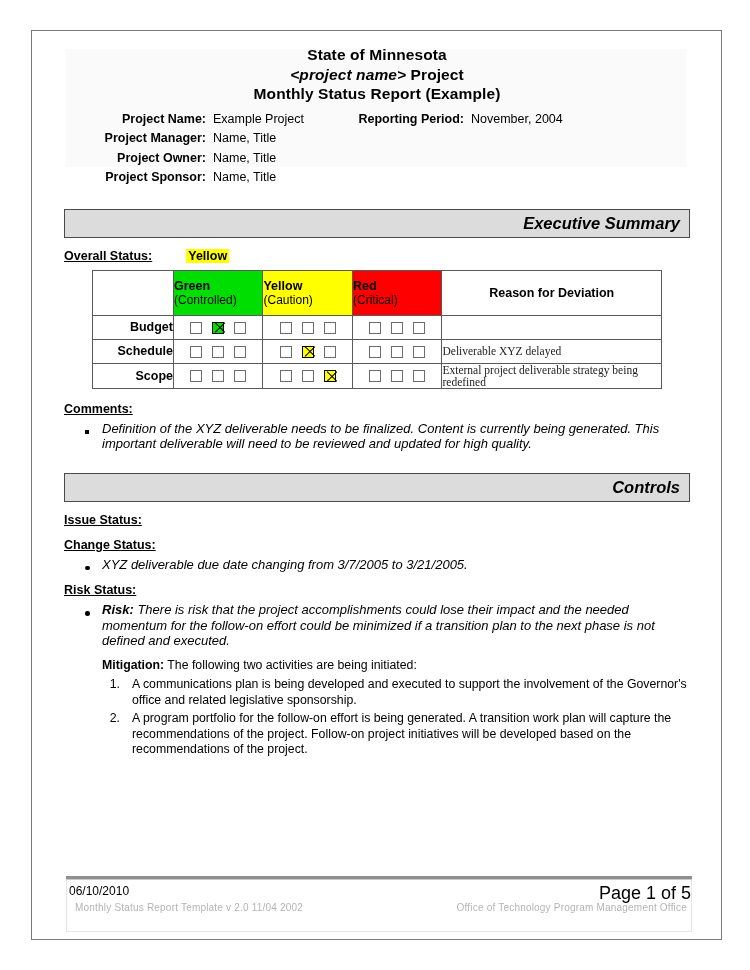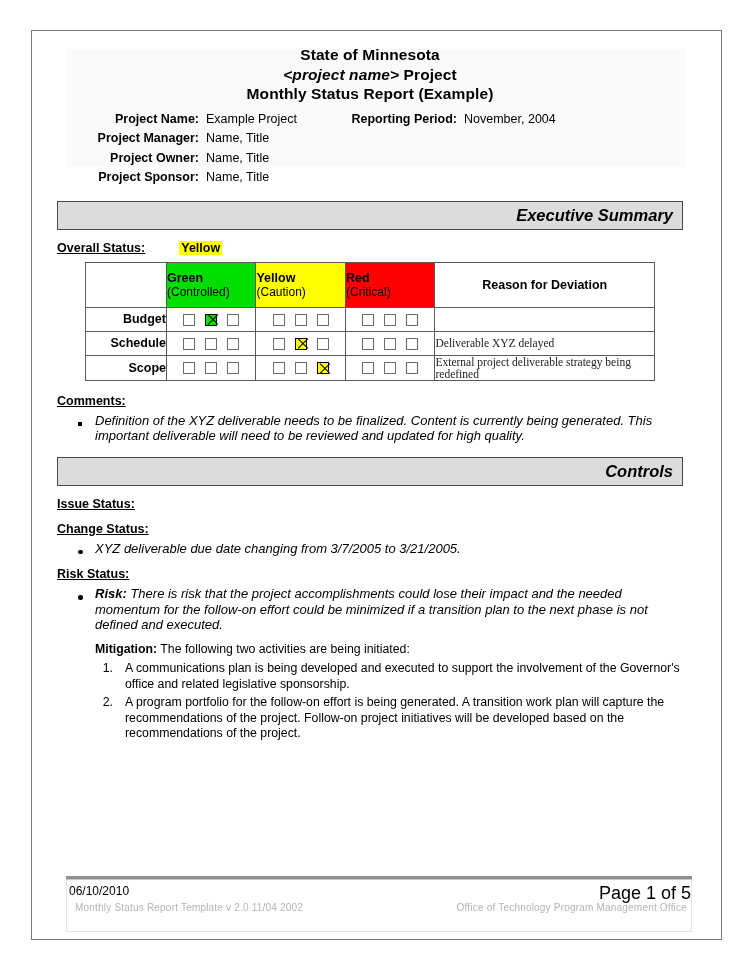--- a/index.html
+++ b/index.html
@@ -21,21 +21,21 @@
     left: 31px;
     top: 30px;
     width: 691px;
     height: 910px;
     border: 1px solid #7a7a7a;
     box-sizing: border-box;
     background: #fff;
   }
   .page-inner {
     position: absolute;
-    left: 25px;
+    left: 32px;
     top: 14px;
     width: 626px;
   }
 
   
   .title-wash {
     position: absolute;
     left: 34px;
     top: 18px;
     width: 620px;
@@ -80,21 +80,21 @@
   .lbl2 {
     font-weight: bold;
     text-align: right;
     width: 160px;
     flex: 0 0 160px;
     white-space: nowrap;
   }
 
   
   .section-bar {
-    margin-top: 13px;
+    margin-top: 21px;
     height: 29px;
     background: #dcdcdc;
     border: 1px solid #4a4a4a;
     box-sizing: border-box;
     display: flex;
     align-items: center;
     justify-content: flex-end;
     padding-right: 9px;
     font-style: italic;
     font-weight: bold;

